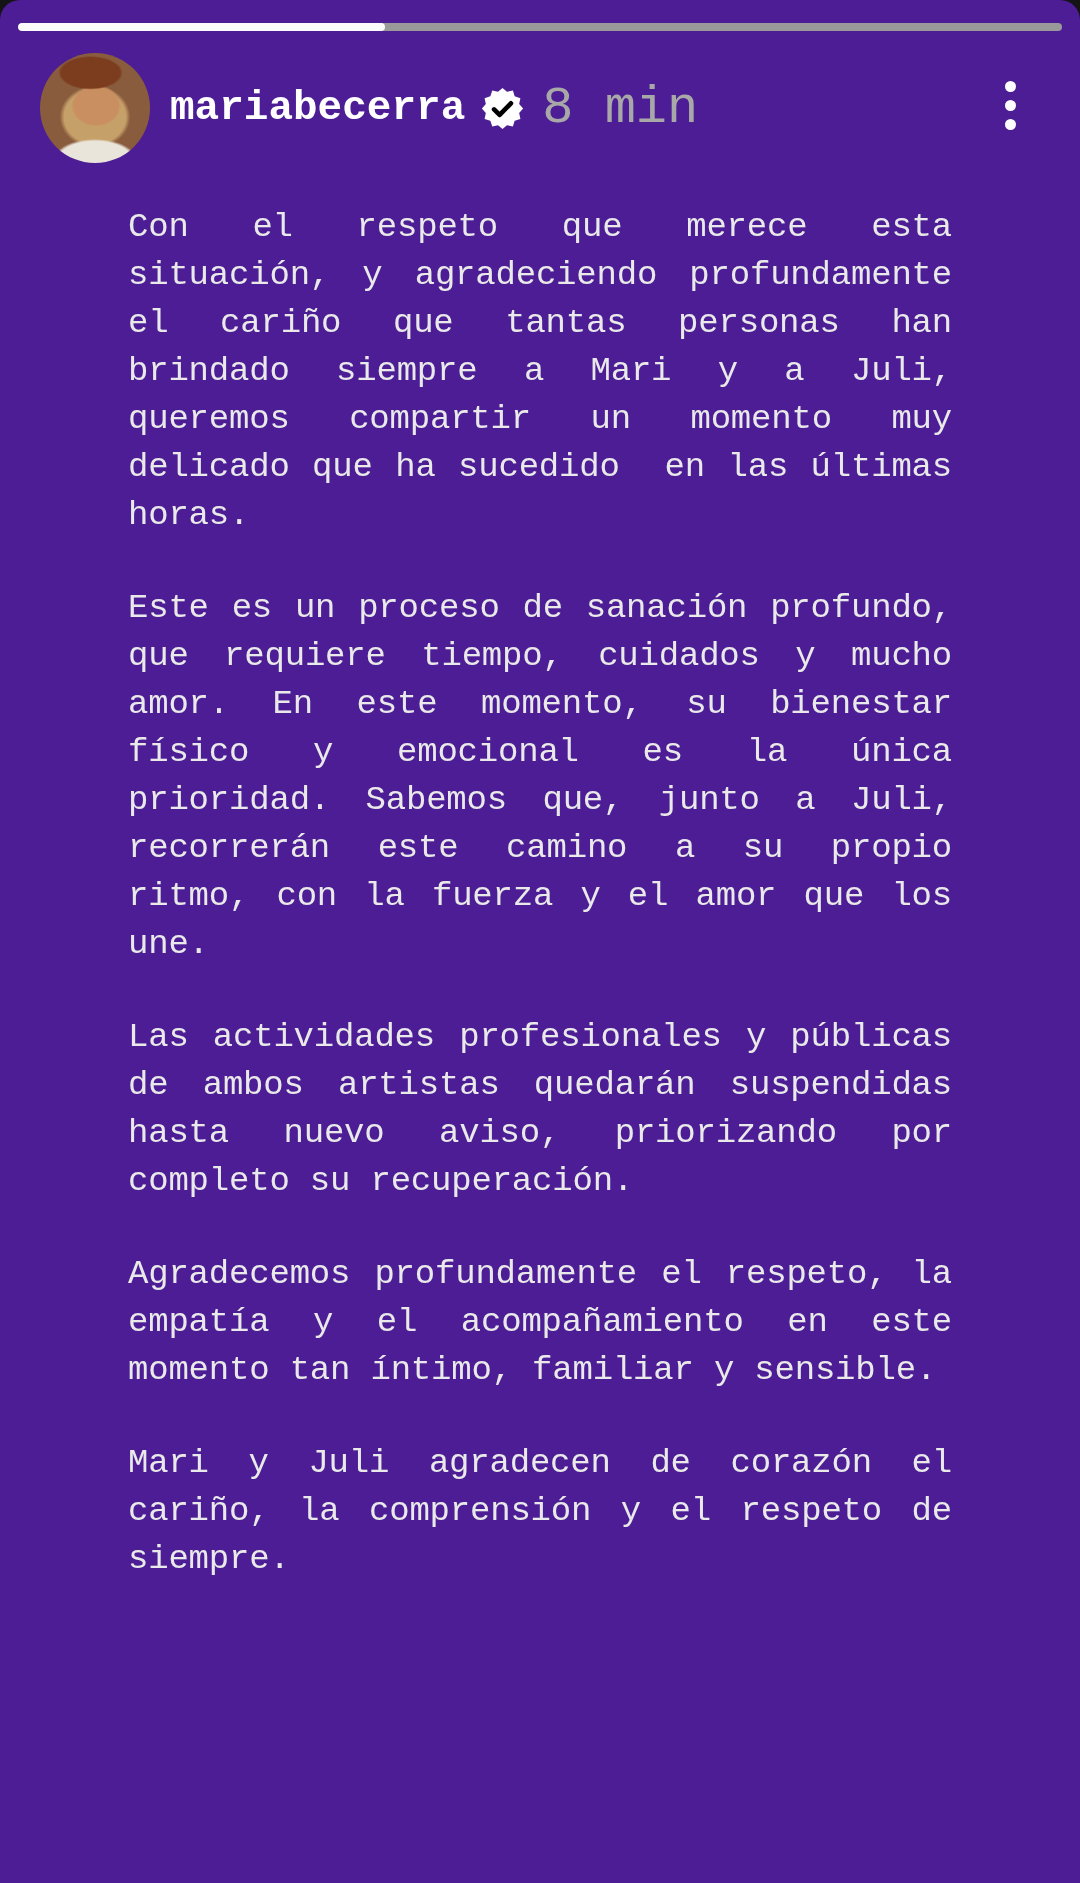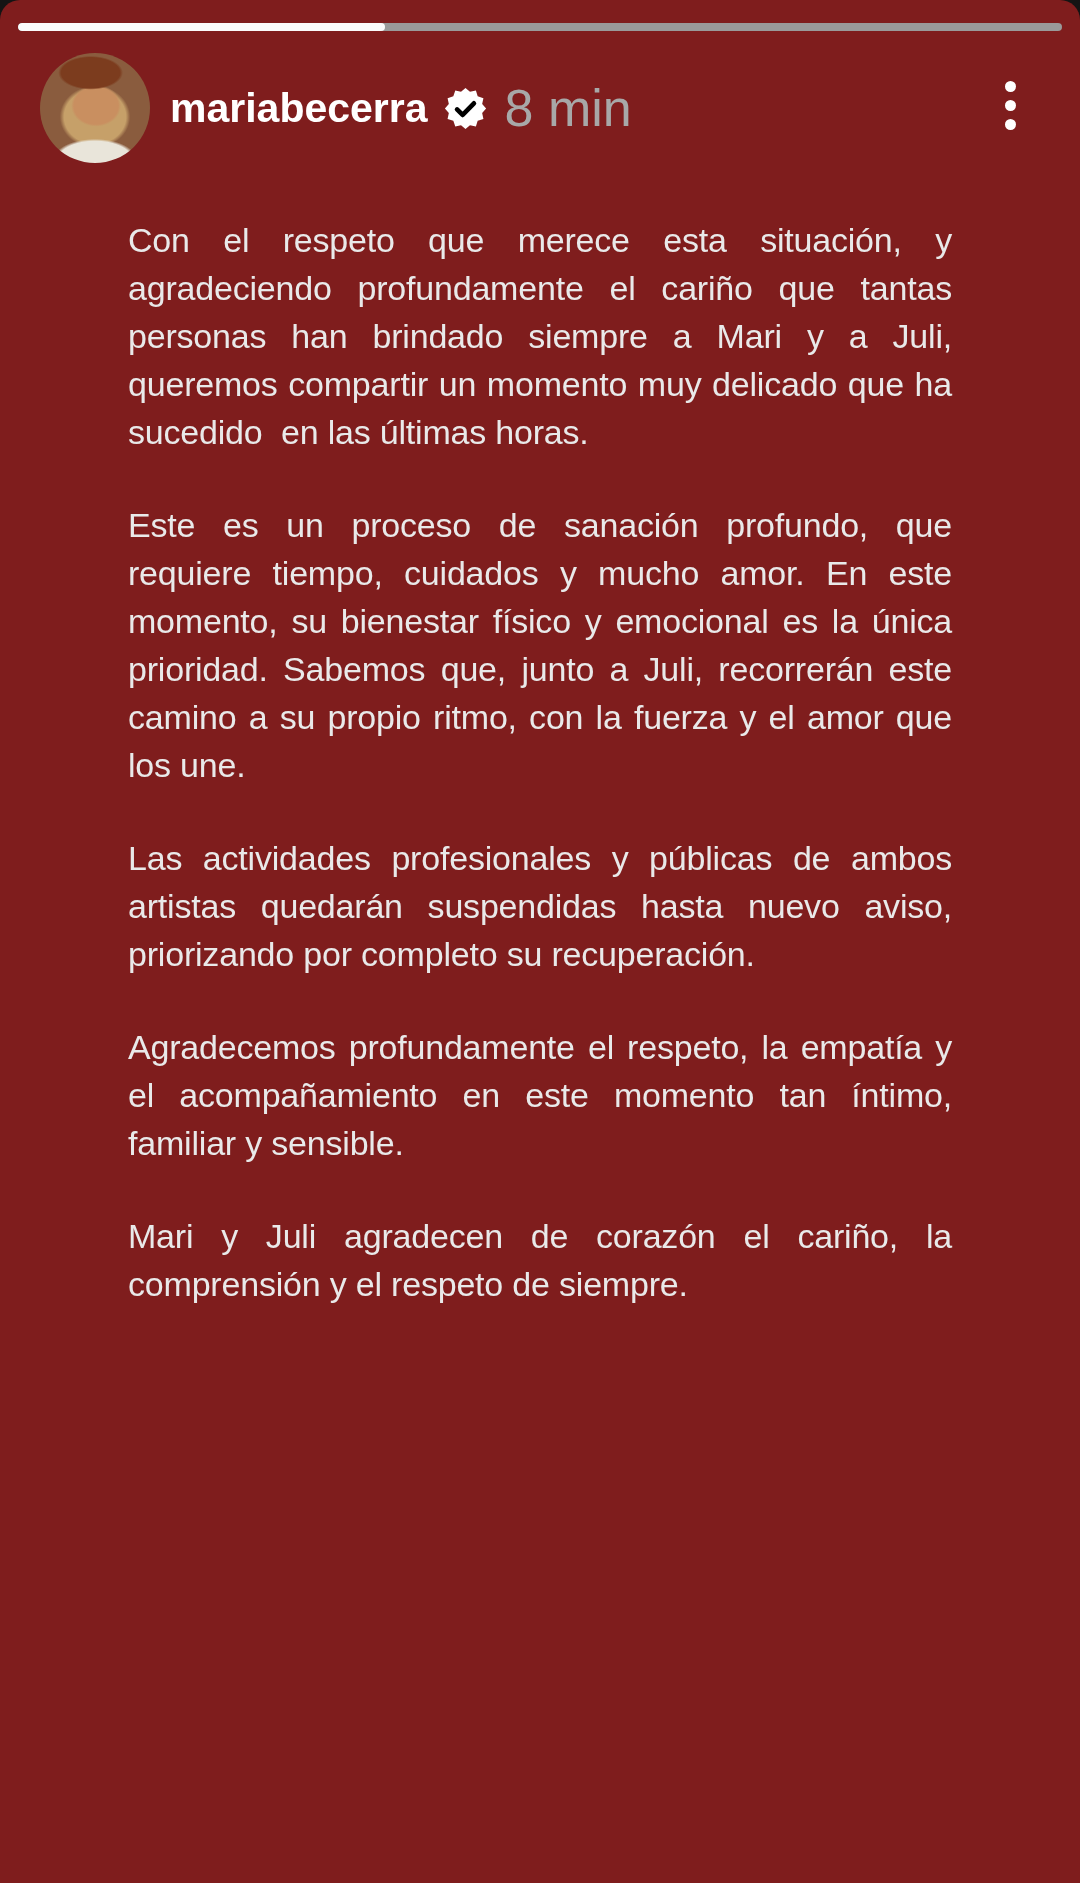--- a/index.html
+++ b/index.html
@@ -11,22 +11,23 @@
     position: relative;
     width: 1080px;
     height: 1883px;
     background: #141414;
     overflow: hidden;
     font-family: "Liberation Sans", sans-serif;
   }
   .story-card {
     position: absolute;
     inset: 0;
-    background: #7f1d1d;
+    background: #4c1d95;
     border-radius: 20px 20px 0 0;
+    font-family: Liberation Mono, monospace;
   }
   .progress-track {
     position: absolute;
     left: 18px;
     top: 23px;
     width: 1044px;
     height: 8px;
     border-radius: 4px;
     background: #9a9a9a;
     overflow: hidden;
@@ -90,21 +91,21 @@
   }
   .menu .dot {
     width: 11px;
     height: 11px;
     border-radius: 50%;
     background: #ffffff;
   }
   .content {
     position: absolute;
     left: 128px;
-    top: 216px;
+    top: 203px;
     width: 824px;
     color: #e9e9e9;
     font-size: 34px;
     line-height: 48px;
     text-align: justify;
     letter-spacing: -0.2px;
   }
   .content p {
     margin: 0 0 45px 0;
   }

